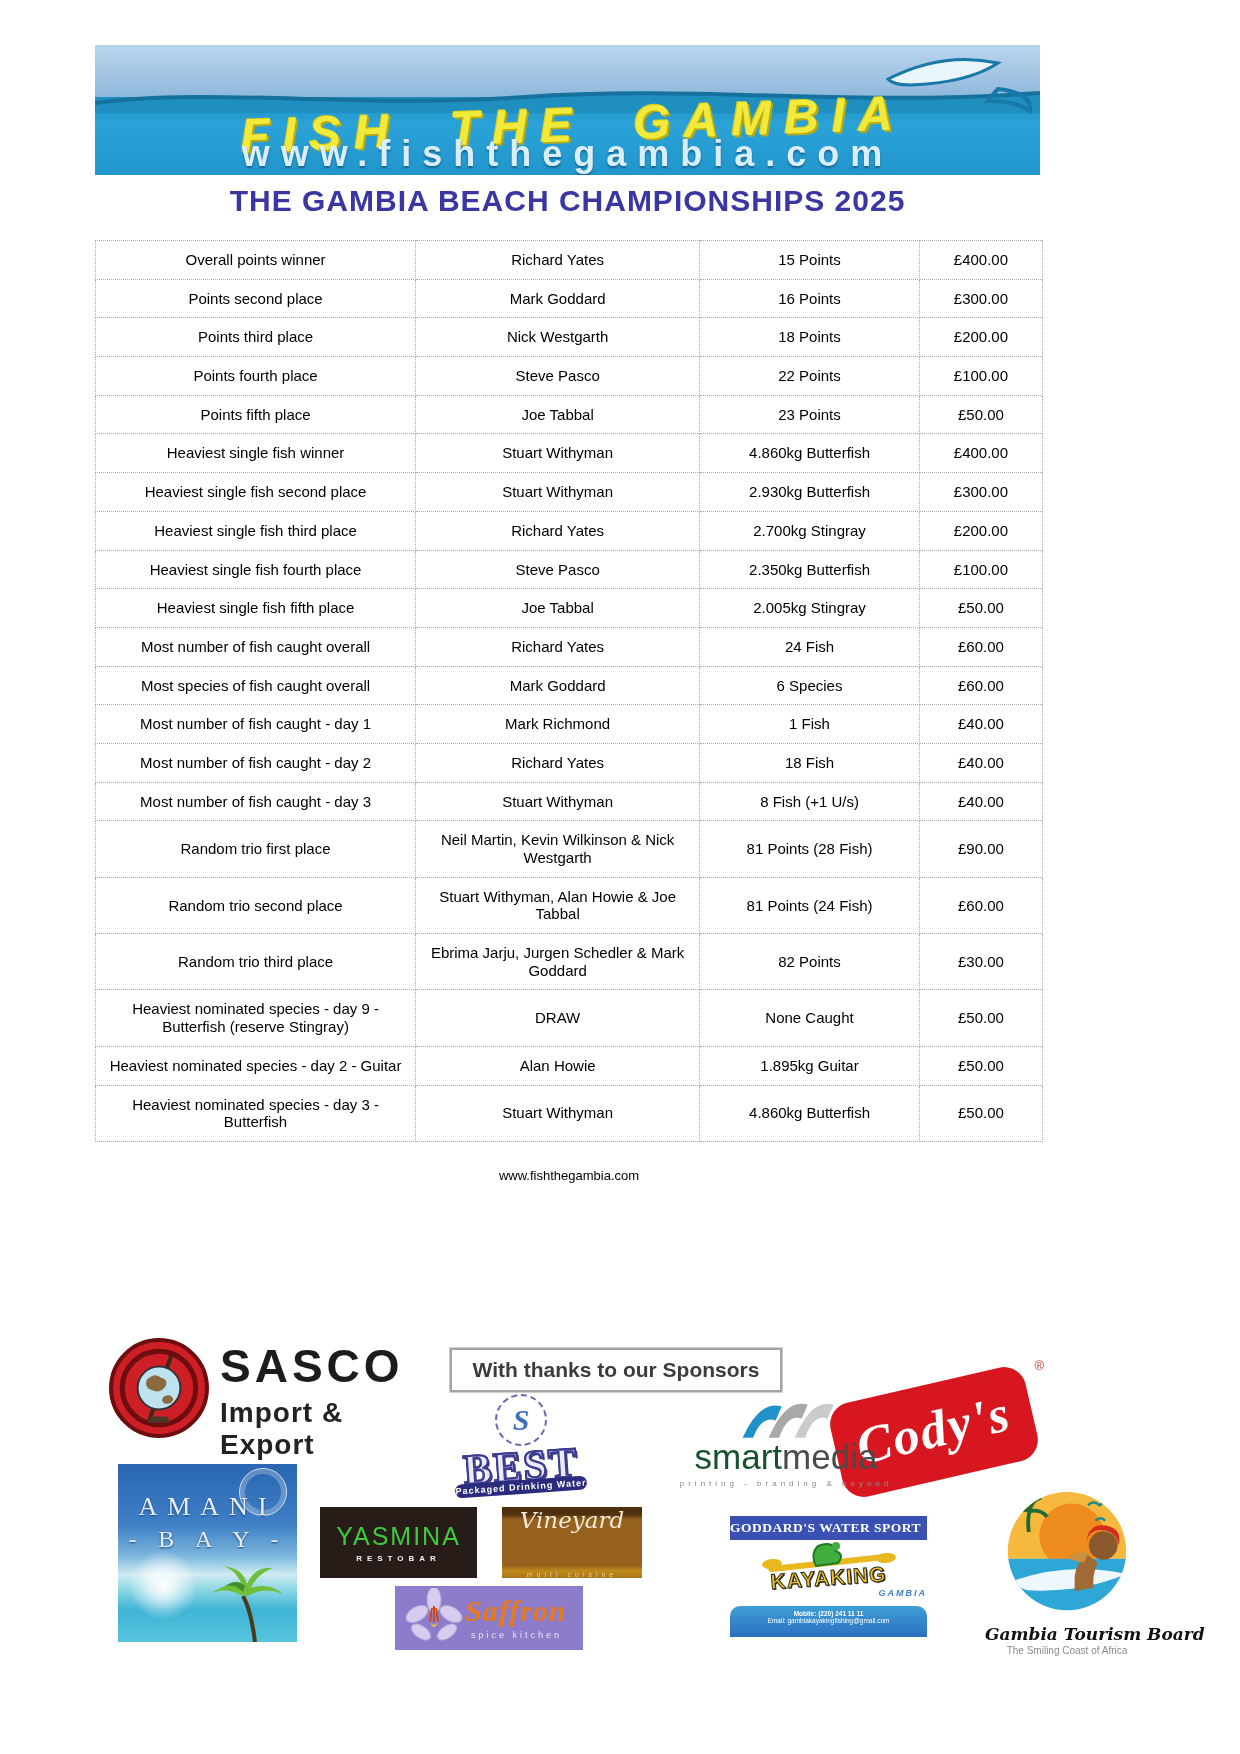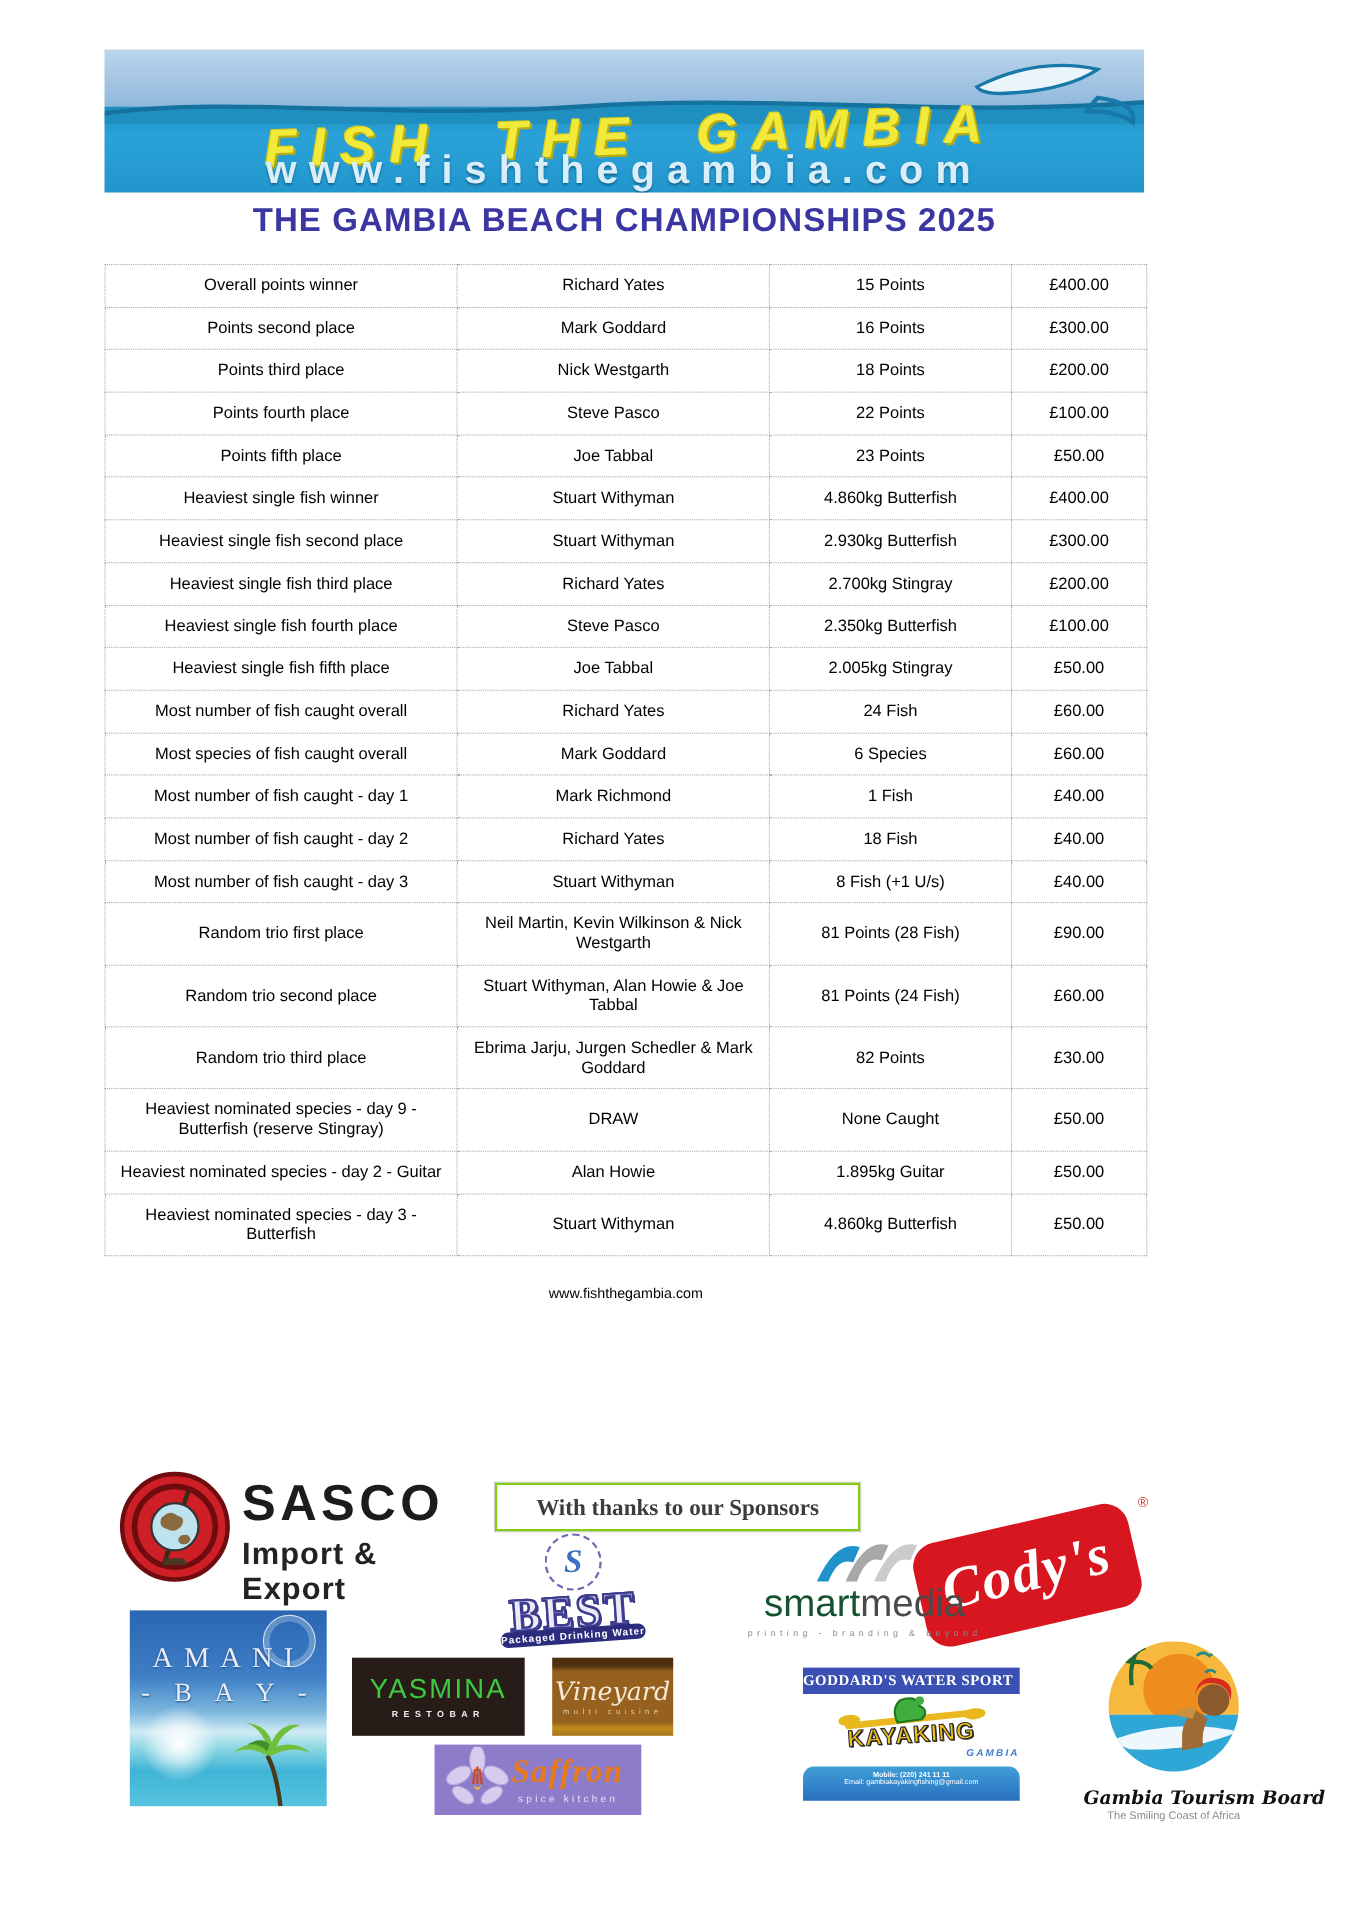--- a/index.html
+++ b/index.html
@@ -31,23 +31,23 @@
   table.results { width:100%; border-collapse:collapse; table-layout:fixed; font-size:15px; color:#000; }
   table.results td { border:1px dotted #a9a9a9; padding:10px 10px; line-height:1.18; vertical-align:middle; background:#fff; }
   td.c-cat { text-align:center; }
   td.c-win, td.c-res, td.c-prz { text-align:center; }
 
   
   .footer-url { position:absolute; left:95px; top:1168px; width:948px; text-align:center; font-size:13px; color:#000; }
 
   
   .sp { position:absolute; }
-  .sponsor-box { left:450px; top:1348px; width:332px; height:44px; border:2px solid #84cc16;
+  .sponsor-box { left:450px; top:1348px; width:332px; height:44px; border:2px solid #a3a3a3;
                  box-shadow:inset 0 0 0 1px #fff, 0 0 0 1px #cfcfcf; display:flex; align-items:center; justify-content:center;
-                 font-family:Liberation Serif, serif; font-weight:bold; font-size:21px; color:#3c3c3c; background:#fff; }
+                 font-family:Liberation Sans, sans-serif; font-weight:bold; font-size:21px; color:#3c3c3c; background:#fff; }
 
   
   .sasco { left:108px; top:1335px; width:330px; height:125px; }
   .sasco .ic { position:absolute; left:0; top:2px; width:102px; height:102px; }
   .sasco .nm { position:absolute; left:112px; top:4px; font-size:46px; font-weight:bold; color:#1c1c1c; letter-spacing:4px; }
   .sasco .tg { position:absolute; left:112px; top:62px; font-size:28px; font-weight:bold; color:#222; letter-spacing:1px; }
 
   
   .codys { left:828px; top:1340px; width:218px; height:190px; }
   .codys .badge { position:absolute; left:6px; top:44px; width:200px; height:96px; background:#d8161f;
@@ -88,23 +88,23 @@
                font-family:"Liberation Serif", serif; font-size:24px; letter-spacing:8px; text-shadow:0 1px 2px #1c447c; }
   .amani svg { position:absolute; right:2px; bottom:0; }
 
   
   .yasmina { left:320px; top:1507px; width:157px; height:71px; background:#281c18; display:flex; flex-direction:column;
              align-items:center; justify-content:center; }
   .yasmina .nm { color:#3ecb3e; font-size:25px; letter-spacing:2px; font-weight:400; }
   .yasmina .tg { color:#f2f2f2; font-size:8px; letter-spacing:5px; margin-top:3px; font-weight:bold; }
 
   
-  .vineyard { left:502px; top:1507px; width:110px; height:71px;
+  .vineyard { left:502px; top:1507px; width:140px; height:71px;
               background:linear-gradient(180deg,#4e2f0e 0%,#4e2f0e 10%,#96611f 18%,#96611f 82%,#c08a1a 90%,#a9761c 100%);
-              display:flex; flex-direction:column; align-items:center; justify-content:center; }
+              display:flex; flex-direction:column; align-items:center; justify-content:space-between; }
   .vineyard .nm { color:#f5ead6; font-family:"DejaVu Serif", serif; font-style:italic; font-size:23px; }
   .vineyard .tg { color:#e5cda0; font-size:7px; letter-spacing:4px; margin-top:2px; }
 
   
   .saffron { left:395px; top:1586px; width:188px; height:64px; background:#8d7cc9; overflow:hidden;text-align:center; }
   .saffron svg { position:absolute; left:8px; top:2px; }
   .saffron .nm { position:absolute; left:70px; top:8px; font-family:"Liberation Serif", serif; font-style:italic;
                  font-weight:bold; font-size:30px; color:#e87a1e; letter-spacing:1px; }
   .saffron .tg { position:absolute; left:76px; top:44px; font-size:9px; letter-spacing:3px; color:#e8e2f6; }
 

